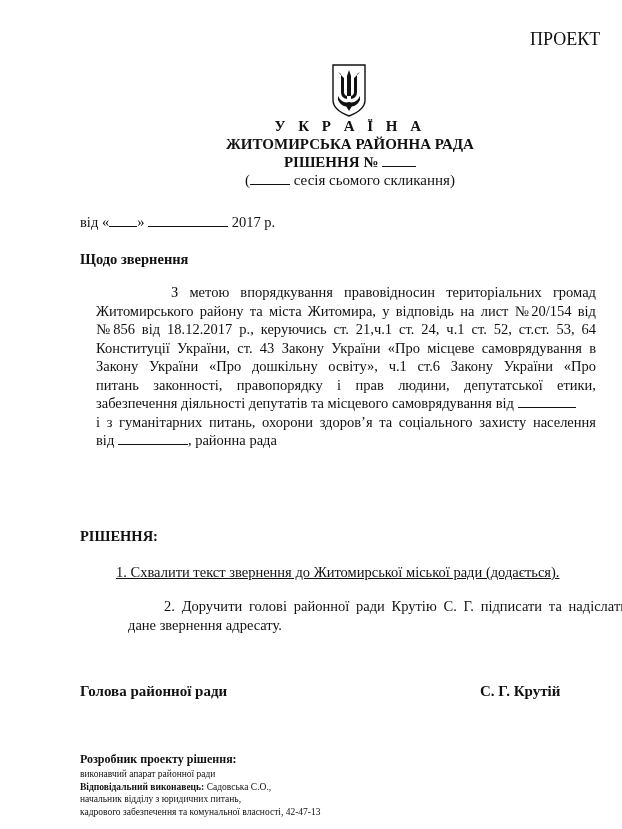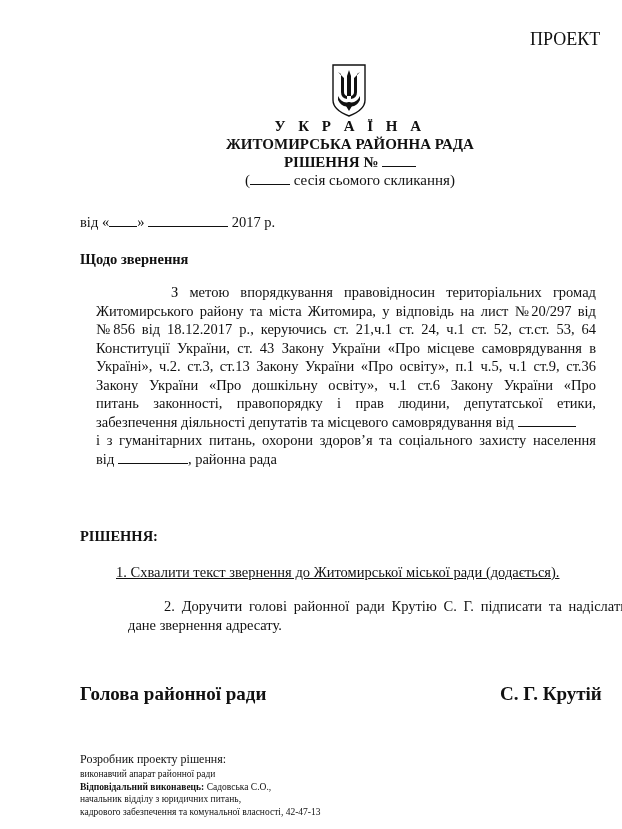--- a/index.html
+++ b/index.html
@@ -21,23 +21,23 @@
   .subject { top: 250px; left: 80px; font-size: 14.5px; font-weight: bold; line-height: 19px; }
   .body-text {
     top: 283px; left: 96px; width: 500px; font-size: 14.5px; line-height: 18.5px;
     text-align: justify;
   }
   .body-line { display: block; text-align: justify; text-align-last: justify; }
   .body-line.last { text-align-last: left; }
   .resolved { top: 528px; left: 80px; font-size: 14.5px; font-weight: bold; }
   .item1 { top: 564px; left: 80px; width: 500px; font-size: 14.5px; text-indent: 36px; text-decoration: underline; }
   .item2 { top: 597px; left: 80px; width: 500px; font-size: 14.5px; line-height: 19px; text-indent: 36px; text-align: justify; margin-left: 48px; }
-  .sign-left { top: 683px; left: 80px; font-size: 19px; font-weight: bold; }
-  .sign-right { top: 683px; left: 500px; font-size: 19px; font-weight: bold; text-align: center; }
-  .dev-title { top: 752px; left: 80px; font-size: 12px; font-weight: normal; }
+  .sign-left { top: 683px; left: 80px; font-size: 15px; font-weight: bold; }
+  .sign-right { top: 683px; left: 480px; font-size: 15px; font-weight: bold; text-align: center; }
+  .dev-title { top: 752px; left: 80px; font-size: 12px; font-weight: bold; }
   .dev-lines { top: 768px; left: 80px; font-size: 9.5px; line-height: 12.5px; }
   .dev-lines b { font-weight: bold; }
 </style>
 </head>
 <body>
 
 <div class="abs draft">ПРОЕКТ</div>
 
 <svg class="abs emblem" viewBox="0 0 38 56">
   <path d="M3 3 H35 V38 Q35 48 19 54 Q3 48 3 38 Z" fill="none" stroke="#111" stroke-width="1.4"></path>
@@ -62,24 +62,23 @@
   <span>від  «</span><span class="blank" style="width:28px;"></span><span>»</span>
   <span class="blank" style="width:80px;"></span><span> 2017 р.</span>
 </div>
 
 <div class="abs subject">
   <div>Щодо звернення</div>
 </div>
 
 <div class="abs body-text">
   <span class="body-line" style="padding-left:75px;">З   метою впорядкування правовідносин територіальних громад</span>
-  <span class="body-line">Житомирського району та міста Житомира, у відповідь на лист №20/297 від</span>
+  <span class="body-line">Житомирського району та міста Житомира, у відповідь на лист №20/154 від</span>
   <span class="body-line">№856 від 18.12.2017 р., керуючись ст. 21,ч.1 ст. 24, ч.1 ст. 52, ст.ст. 53, 64</span>
   <span class="body-line">Конституції України, ст. 43 Закону України «Про місцеве самоврядування в</span>
-  <span class="body-line">Україні», ч.2. ст.3, ст.13 Закону України «Про освіту», п.1 ч.5, ч.1 ст.9, ст.36</span>
   <span class="body-line">Закону України «Про дошкільну освіту», ч.1 ст.6 Закону України «Про</span>
   <span class="body-line">питань   законності, правопорядку і прав людини, депутатської етики,</span>
   <span class="body-line last"><span>забезпечення діяльності депутатів та місцевого самоврядування від</span> <span class="blank" style="width:58px;"></span></span>
   <span class="body-line">і з гуманітарних питань, охорони здоров’я та соціального захисту населення</span>
   <span class="body-line last"><span>від</span> <span class="blank" style="width:70px;"></span><span>, районна рада</span></span>
 </div>
 
 <div class="abs resolved">РІШЕННЯ:</div>
 <div class="abs item1">1. Схвалити текст звернення до Житомирської міської ради  (додається).</div>
 <div class="abs item2">2. Доручити голові районної ради Крутію С. Г. підписати та надіслати дане звернення адресату.</div>

